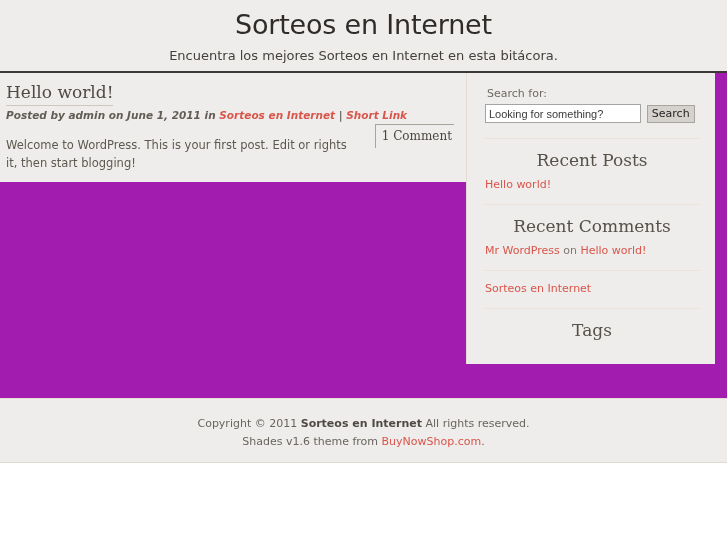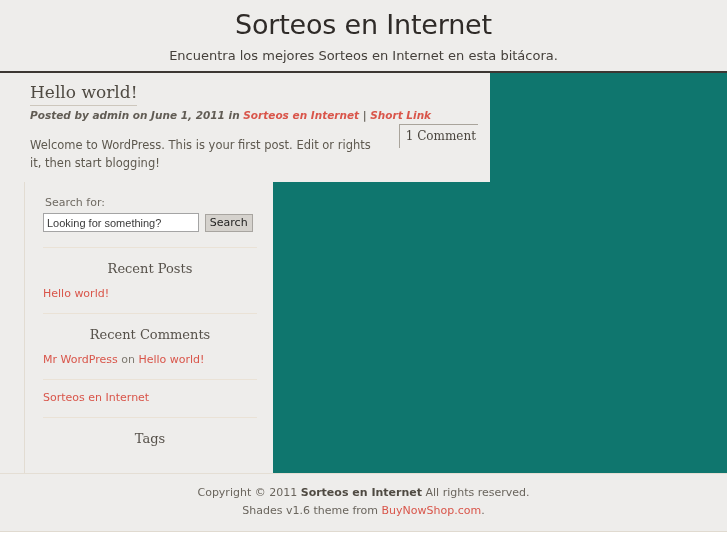--- a/index.html
+++ b/index.html
@@ -44,23 +44,22 @@
     padding: 4px 0 0 0;
     font-size: 13px;
     font-weight: normal;
     color: #45403b;
     line-height: 16px;
   }
 
   
   #main {
     position: relative;
-    background: #0f766e;
+    background: #a21caf;
     min-height: 325px;
-    margin-left: 24px;
   }
   #main:after { content: ""; display: block; clear: both; }
 
   #content {
     float: left;
     width: 466px;
     padding: 9px 8px 10px 6px;
     box-sizing: border-box;
     background: #eeedeb;
   }
@@ -128,21 +127,21 @@
     white-space: nowrap;
   }
 
   
   .widget { padding: 0 0 0 0; }
   .widget + .widget { border-top: 1px solid #eae2d6; margin-top: 9px; padding-top: 9px; }
   .widget-title {
     margin: 0;
     padding: 0 0 4px 0;
     font-family: "DejaVu Serif", "Liberation Serif", serif;
-    font-size: 13px;
+    font-size: 17px;
     font-weight: normal;
     color: #56514a;
     text-align: center;
     line-height: 24px;
   }
   .widget ul { list-style: none; margin: 0; padding: 0; }
   .widget li {
     padding: 1px 0 2px 0;
     font-size: 11px;
     line-height: 16px;
@@ -187,21 +186,21 @@
 
   .empty-widget-rule { height: 8px; }
 
   
   #footer {
     clear: both;
     background: #eeedeb;
     border-top: 1px solid #e4ded4;
     border-bottom: 1px solid #e0dad0;
     text-align: center;
-    padding: 10px 0 11px 0;
+    padding: 16px 0 11px 0;
   }
   #footer p {
     margin: 0;
     padding: 1px 0;
     font-size: 11px;
     line-height: 16px;
     color: #6a655d;
   }
   #footer strong { color: #4f4a42; font-weight: bold; }
   #footer a { color: #d9554a; text-decoration: none; }

